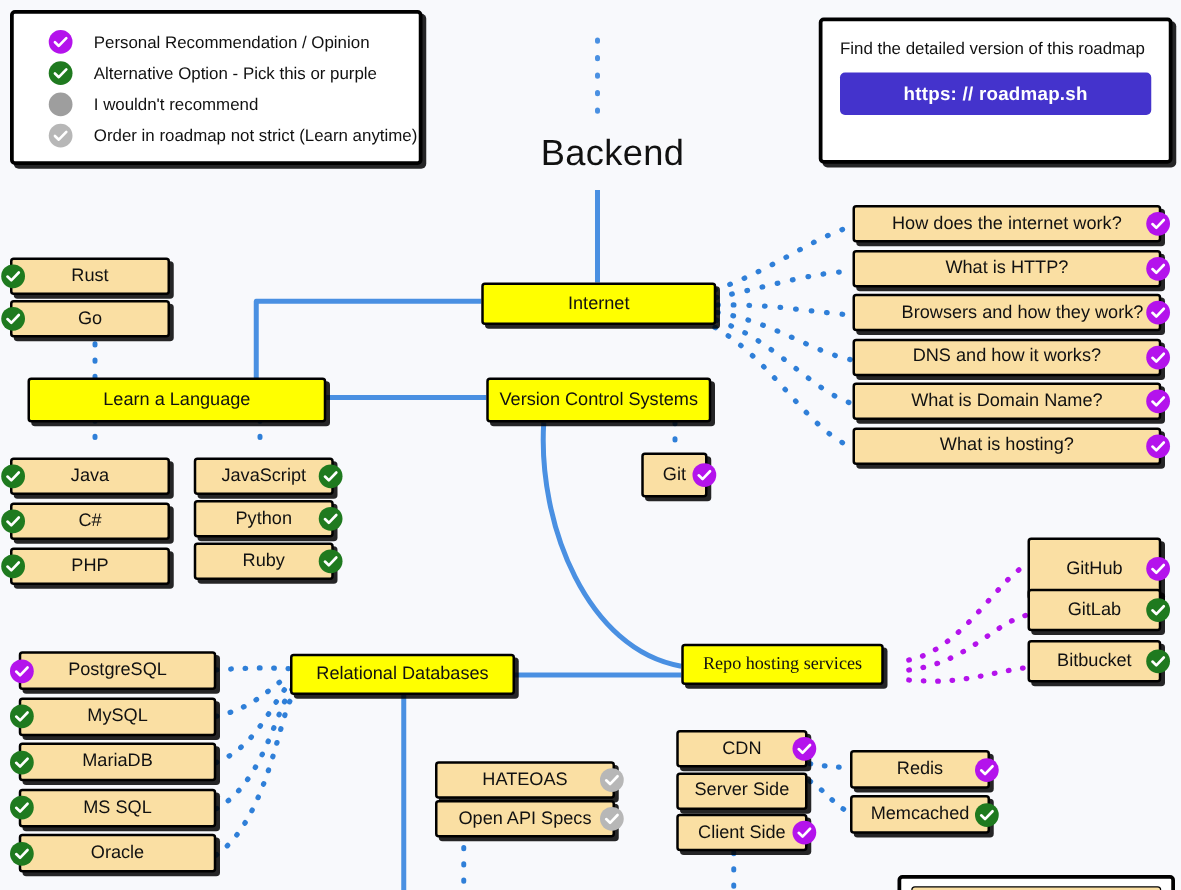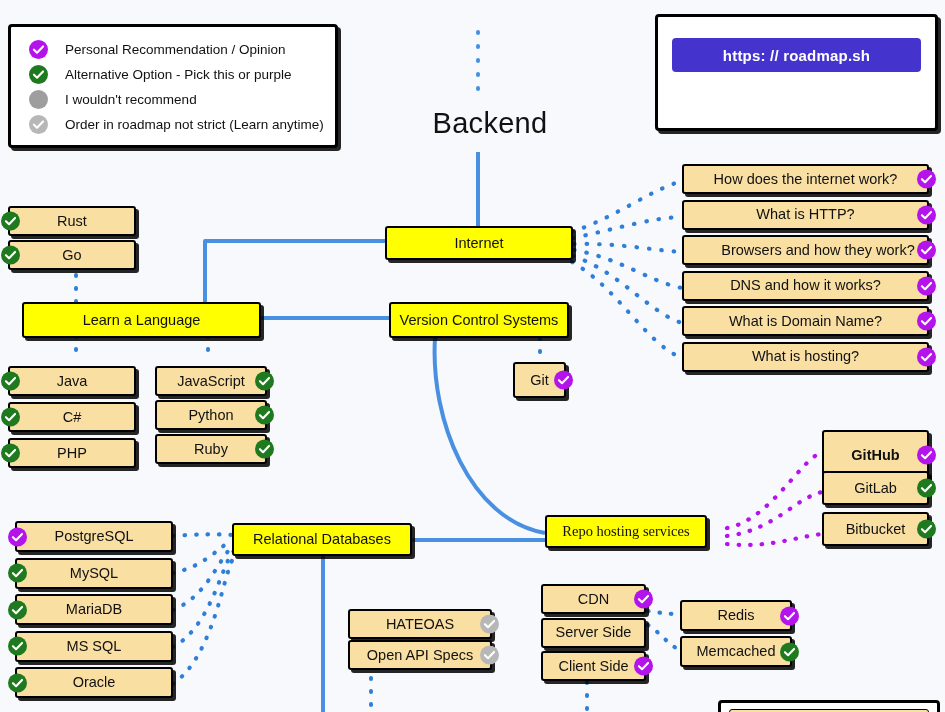--- a/index.html
+++ b/index.html
@@ -40,24 +40,24 @@
   .badge.left{left:-9px;}
   .badge.right{right:-9px;}
   .badge svg{width:13px;height:13px;display:block;}
   .b-purple{background:#b413ec;}
   .b-green{background:#1f7a1f;}
   .b-gray{background:#b7b7b7;}
   .b-solidgray{background:#9e9e9e;}
 
   
   #legend{
-    position:absolute;left:8px;top:24px;width:330px;height:124px;
+    position:absolute;left:8px;top:8px;width:330px;height:124px;
     background:#ffffff;border:3px solid #000;border-radius:4px;
     box-shadow:3px 3px 0 rgba(0,0,0,.85);
-    padding:10px 0 0 0;box-sizing:border-box;z-index:6;
+    padding:10px 0 0 10px;box-sizing:border-box;z-index:6;
   }
   .legend-row{display:flex;align-items:center;height:25px;padding-left:18px;}
   .legend-dot{
     width:19px;height:19px;border-radius:50%;
     display:flex;align-items:center;justify-content:center;flex:0 0 auto;
   }
   .legend-dot svg{width:13px;height:13px;display:block;}
   .legend-txt{margin-left:17px;font-size:13.5px;color:#111;white-space:nowrap;}
 
   #beginner-btn{
@@ -187,20 +187,21 @@
           <svg viewBox="0 0 16 16" aria-hidden="true">
             <path d="M2.4 8.3 L6.2 12 L13.6 4.3" fill="none" stroke="#ffffff" stroke-width="2.6" stroke-linecap="round" stroke-linejoin="round"></path>
           </svg>
         </span>
         <span class="legend-txt">Order in roadmap not strict (Learn anytime)</span>
       </div>
     </div>
 
 
   <div id="infobox">
+    <div class="line">Find the detailed version of this roadmap</div>
     <div id="roadmap-link">
       <span>https: // roadmap.sh</span>
     </div>
   </div>
 
   <div id="backend-title">Backend</div>
 
   <div id="bottom-card">
     <div class="inner"></div>
   </div>
@@ -334,21 +335,21 @@
         </span>
       </div>
       <div class="node tan" style="left: 155px; top: 434px; width: 112px; height: 30px;">
         <span class="lbl">Ruby</span>
         <span class="badge right b-green">
           <svg viewBox="0 0 16 16" aria-hidden="true">
             <path d="M2.4 8.3 L6.2 12 L13.6 4.3" fill="none" stroke="#ffffff" stroke-width="2.6" stroke-linecap="round" stroke-linejoin="round"></path>
           </svg>
         </span>
       </div>
-      <div class="node tan" style="left: 822px; top: 430px; width: 107px; height: 50px; font-weight: bold;">
+      <div class="node tan" style="left: 822px; top: 430px; width: 107px; height: 50px;">
         <span class="lbl">GitHub</span>
         <span class="badge right b-purple">
           <svg viewBox="0 0 16 16" aria-hidden="true">
             <path d="M2.4 8.3 L6.2 12 L13.6 4.3" fill="none" stroke="#ffffff" stroke-width="2.6" stroke-linecap="round" stroke-linejoin="round"></path>
           </svg>
         </span>
       </div>
       <div class="node tan" style="left: 822px; top: 471px; width: 107px; height: 34px;">
         <span class="lbl">GitLab</span>
         <span class="badge right b-green">

